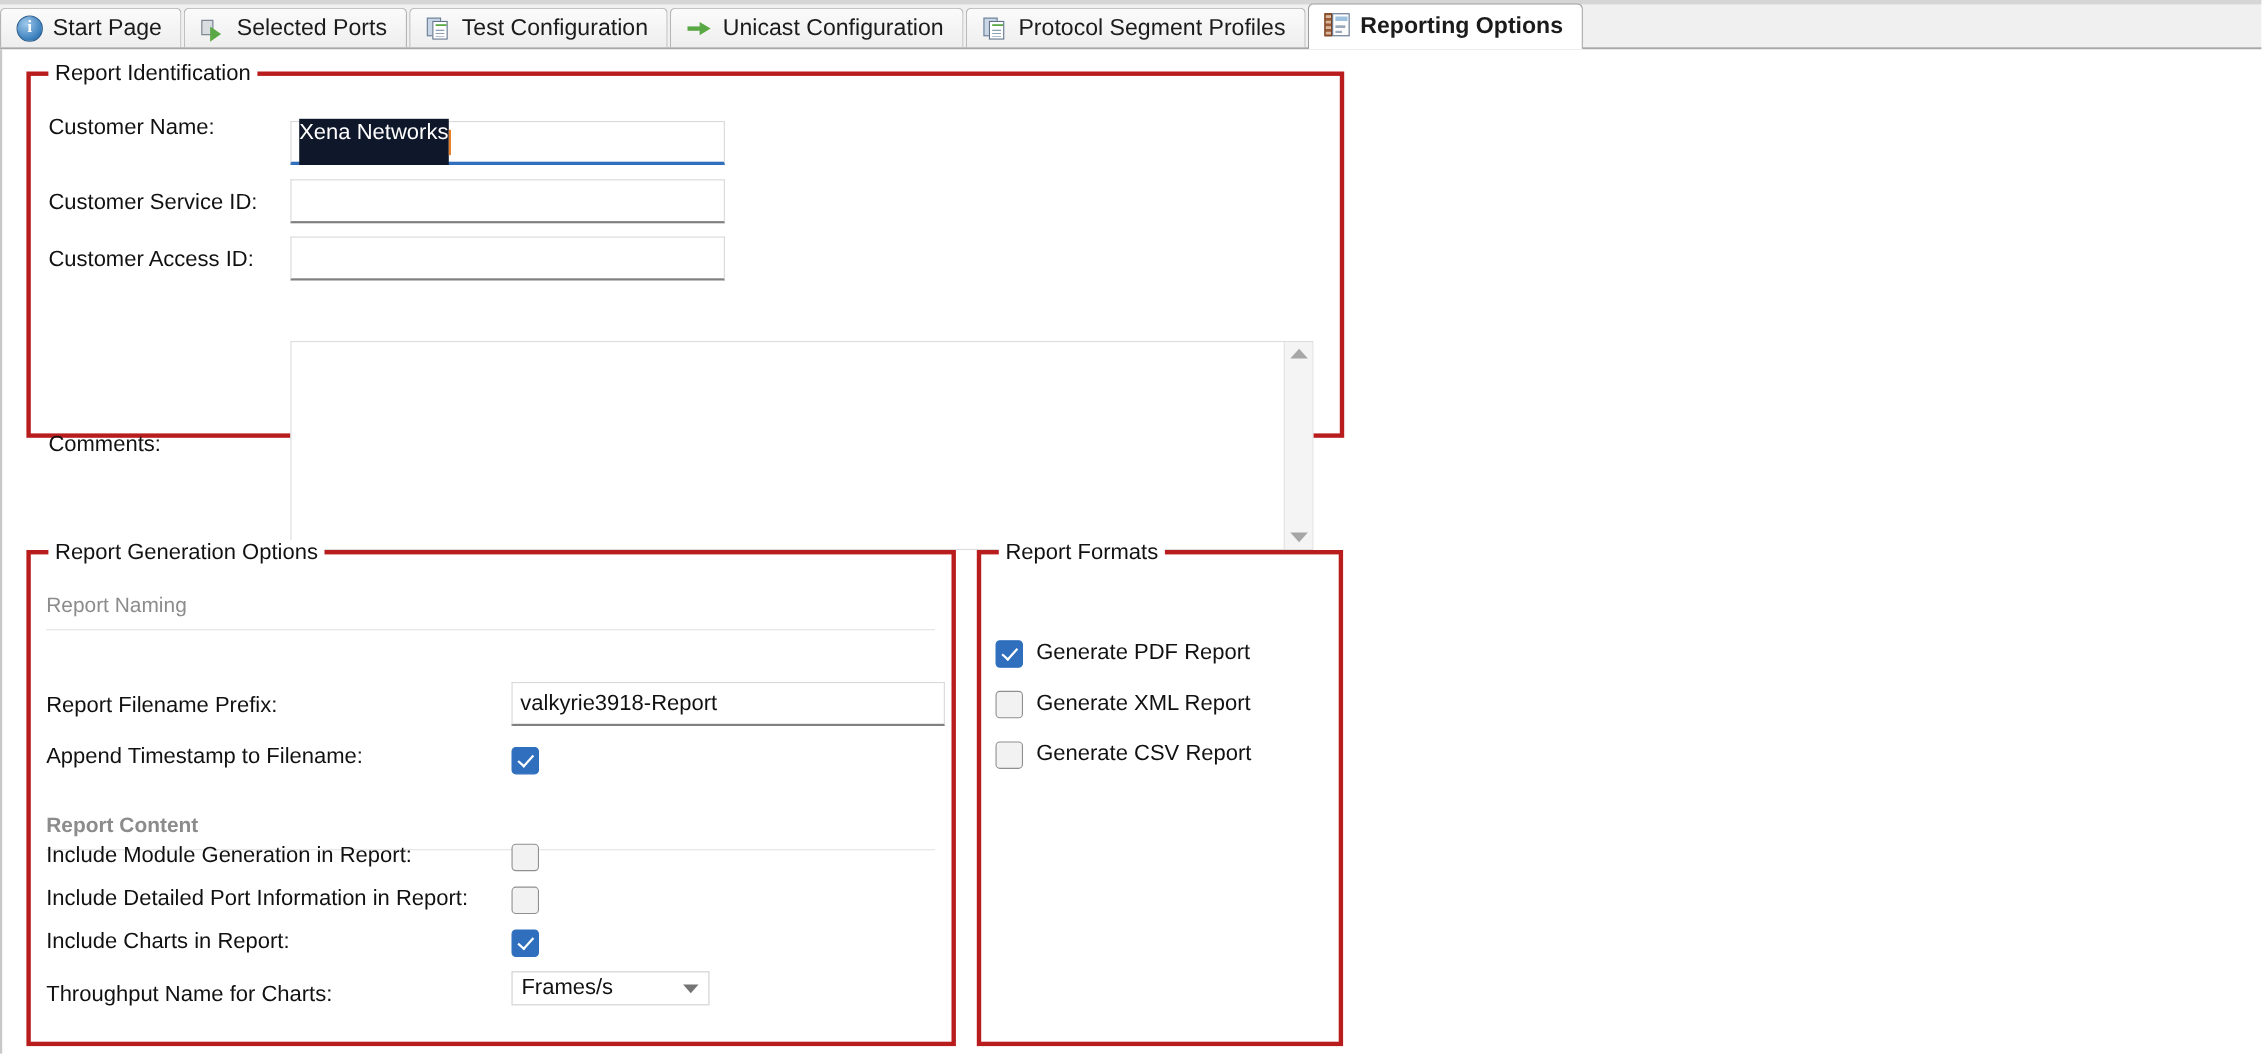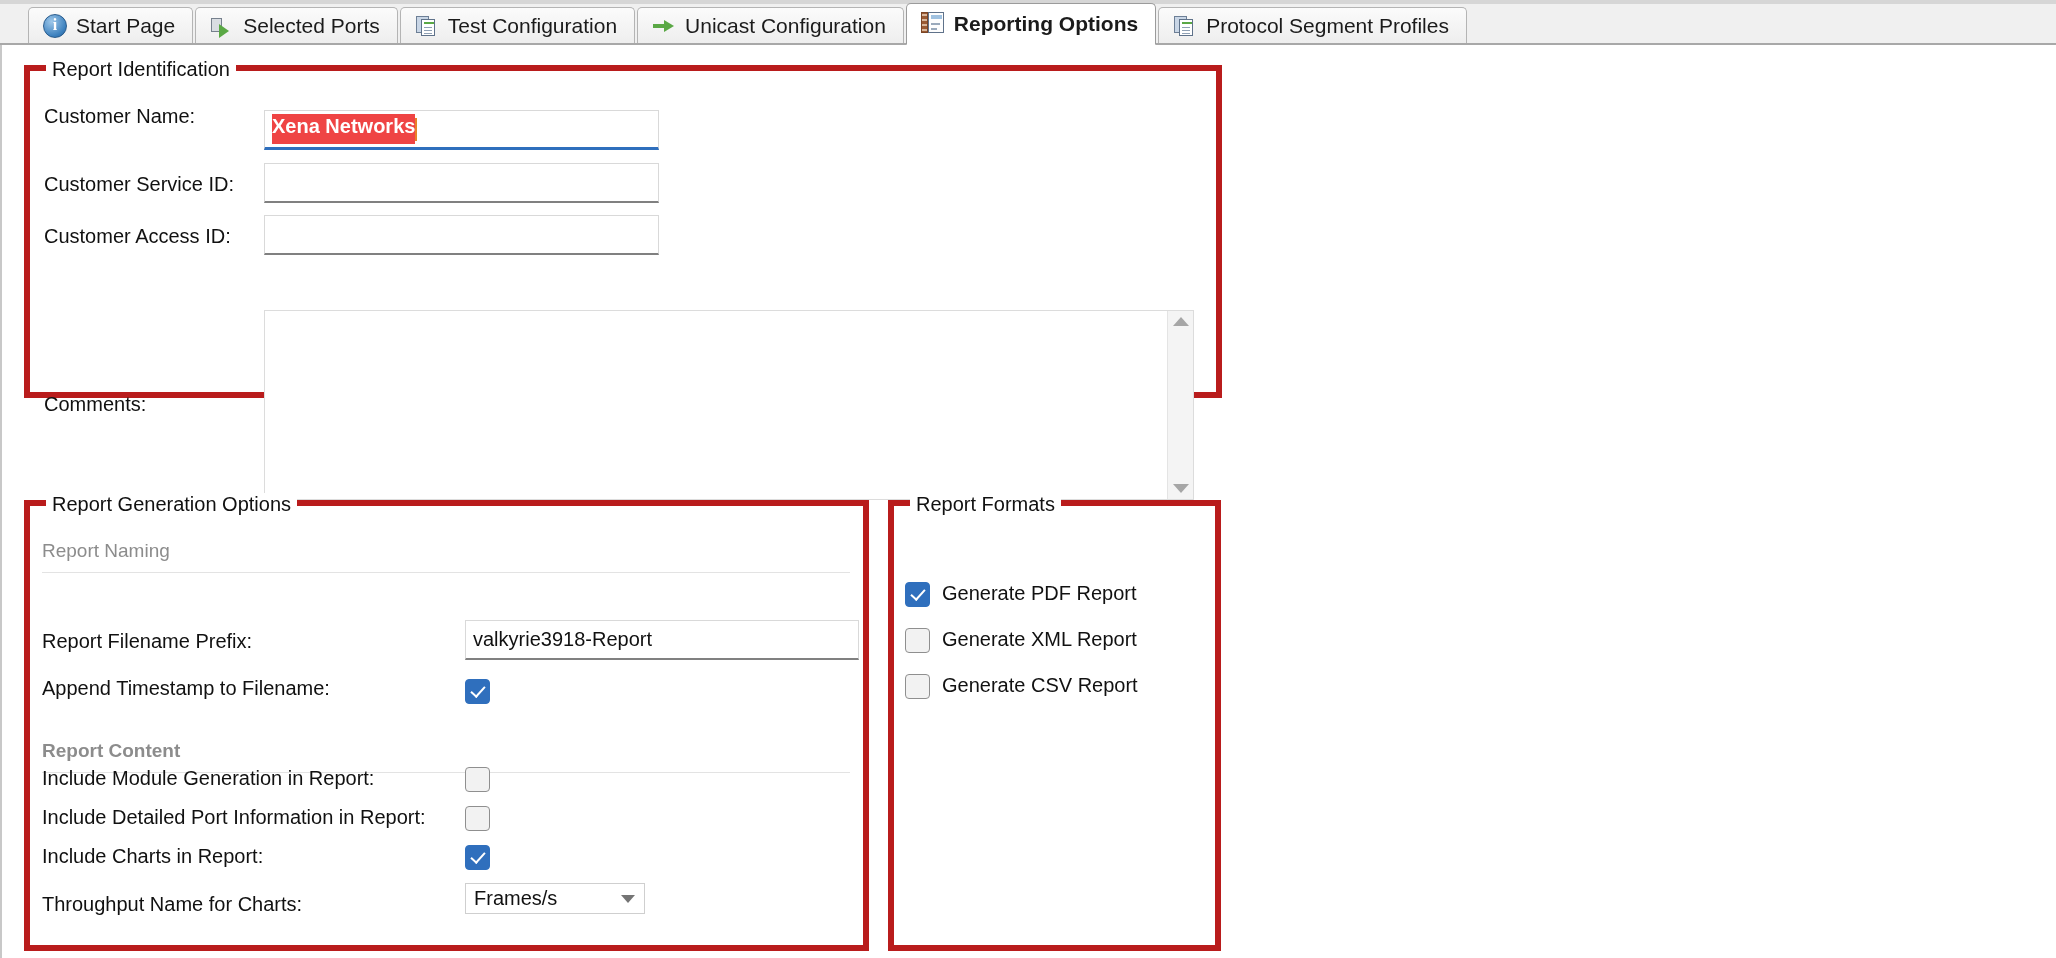--- a/index.html
+++ b/index.html
@@ -39,21 +39,21 @@
     background: linear-gradient(#fbfbfb, #eeeeee);
     border: 1px solid #b4b4b4;
     border-bottom: none;
     border-radius: 5px 5px 0 0;
     box-sizing: border-box;
     font-size: 21px;
     color: #1b1b1b;
     white-space: nowrap;
     cursor: default;
   }
-  .tab:first-child { margin-left: 28px; }
+  .tab:first-child { }
   .tab.active {
     background: #ffffff;
     height: 42px;
     border: 1px solid #9b9b9b;
     border-bottom: 1px solid #ffffff;
     font-weight: bold;
     z-index: 5;
     margin-bottom: -2px;
     padding-bottom: 2px;
   }
@@ -185,21 +185,21 @@
     left: 0; top: 45px;
     width: 2056px; height: 913px;
     background: #ffffff;
     box-sizing: border-box;
     border-left: 2px solid #c8c8c8;
   }
 
   
   .group {
     position: absolute;
-    border: 6px solid #b91c1c;
+    border: 4px solid #b91c1c;
     box-sizing: border-box;
   }
   .group-title {
     position: absolute;
     top: -13px; left: 16px;
     background: #ffffff;
     padding: 0 6px;
     font-size: 20px;
     color: #111111;
     white-space: nowrap;
@@ -228,24 +228,23 @@
     display: flex;
     align-items: center;
     outline: none;
     font-family: "Liberation Sans", sans-serif;
   }
   .txtfield.focused {
     border: 1px solid #d9d9d9;
     border-bottom: 3px solid #2f6fbd;
   }
   .sel-text {
-    background: #ef4444;
+    background: #0f172a;
     color: #ffffff;
-    padding: 1px 0 6px 0;
-    font-weight: bold;
+    padding: 1px 0 18px 0;
   }
   .caret {
     display: inline-block;
     width: 2px; height: 23px;
     background: #e8812a;
     margin-left: 0px;
   }
 
   
   #comments-box {
@@ -374,28 +373,28 @@
     <span class="ticon ic-doc"></span>
     <span class="tab-label">Test Configuration</span>
   </div>
 
 
   <div class="tab">
     <span class="ticon ic-uni"></span>
     <span class="tab-label">Unicast Configuration</span>
   </div>
 
+  <div class="tab">
+    <span class="ticon ic-doc"></span>
+    <span class="tab-label">Protocol Segment Profiles</span>
+  </div>
+
   <div class="tab active">
     <span class="ticon ic-note"></span>
     <span class="tab-label">Reporting Options</span>
-  </div>
-
-  <div class="tab">
-    <span class="ticon ic-doc"></span>
-    <span class="tab-label">Protocol Segment Profiles</span>
   </div>
 
 </div>
 
 <div class="content">
 
   <div class="group" id="grp-identification">
     <span class="group-title">Report Identification</span>
   </div>
 

